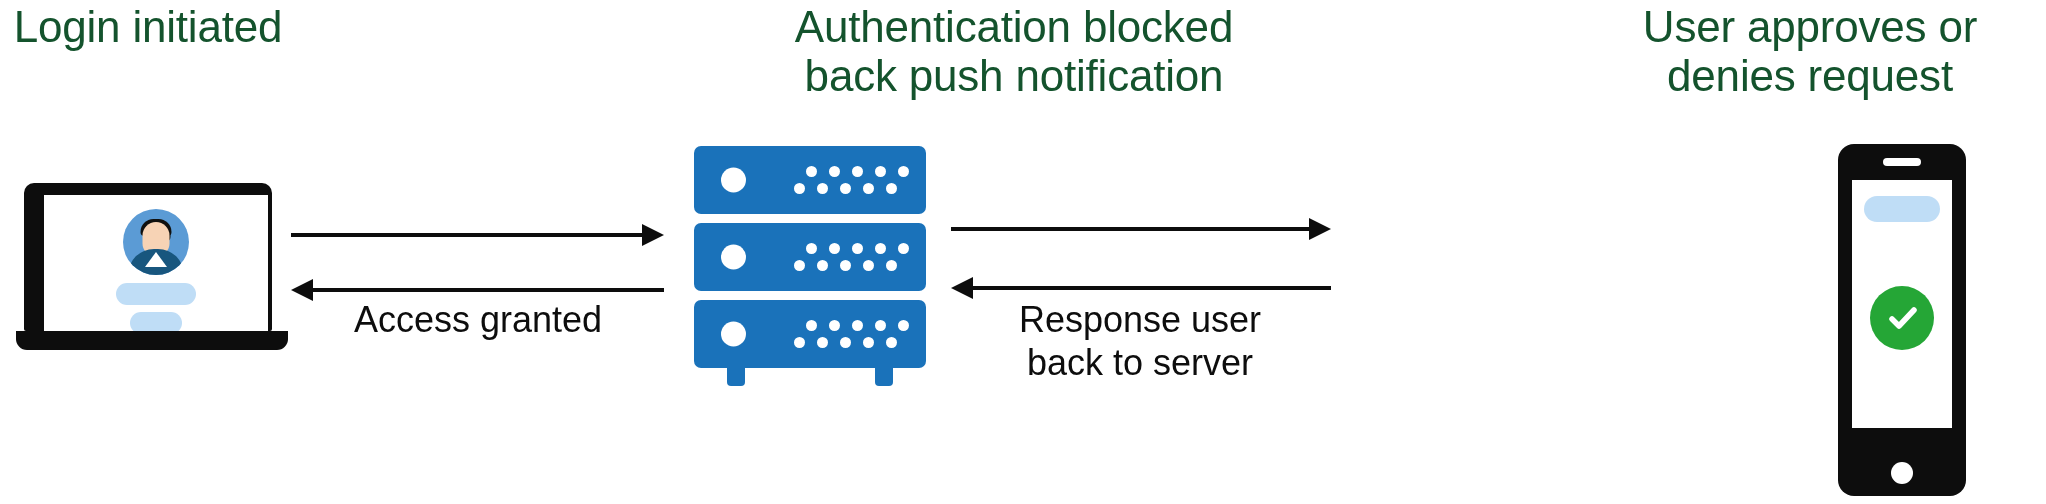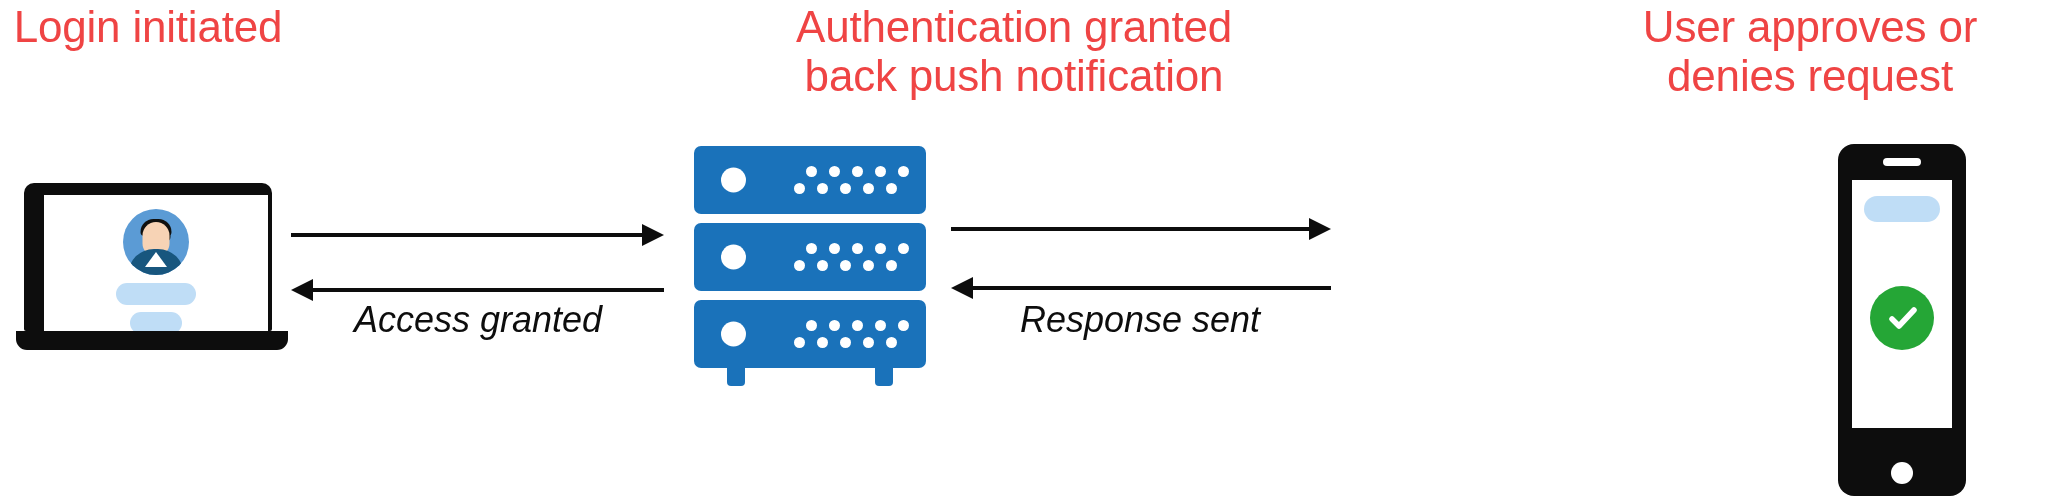--- a/index.html
+++ b/index.html
@@ -22,21 +22,21 @@
   }
 
   
   .heading {
     position: absolute;
     text-align: center;
     font-size: 44px;
     line-height: 1.12;
     font-weight: 400;
     letter-spacing: -0.2px;
-    color: #ef4444;
+    color: #14532d;
     white-space: nowrap;
   }
   .heading .ln { display: block; }
 
   #heading-login   { left: 0px;    top: 2px;  width: 296px; }
   #heading-server  { left: 574px;  top: 2px;  width: 880px; }
   #heading-user    { left: 1490px; top: 2px;  width: 640px; text-align: center; }
 
   
   #laptop {
@@ -309,35 +309,35 @@
   
   .arrow-label {
     position: absolute;
     text-align: center;
     font-size: 36px;
     line-height: 1.2;
     font-weight: 400;
     color: #0d0d0d;
     white-space: nowrap;
   }
-  .arrow-label .ln { display: block; font-style: italic; }
+  .arrow-label .ln { display: block; }
   #label-access   { left: 318px; top: 298px; width: 320px; }
   #label-response { left: 970px; top: 298px; width: 340px; }
 </style>
 </head>
 <body>
 
 <div id="canvas">
 
   <div class="heading" id="heading-login">
     <span class="ln">Login initiated</span>
   </div>
 
   <div class="heading" id="heading-server">
-    <span class="ln">Authentication granted</span>
+    <span class="ln">Authentication blocked</span>
     <span class="ln">back push notification</span>
   </div>
 
   <div class="heading" id="heading-user">
     <span class="ln">User approves or</span>
     <span class="ln">denies request</span>
   </div>
 
   <div id="laptop">
     <div class="laptop-lid">
@@ -444,16 +444,17 @@
   <div class="arrow" id="arrow-rl-2">
     <div class="arrow-line"></div>
     <div class="arrow-head left"></div>
   </div>
 
   <div class="arrow-label" id="label-access">
     <span class="ln">Access granted</span>
   </div>
 
   <div class="arrow-label" id="label-response">
-    <span class="ln">Response sent</span>
+    <span class="ln">Response user</span>
+    <span class="ln">back to server</span>
   </div>
 
 </div>
 
 </body></html>

